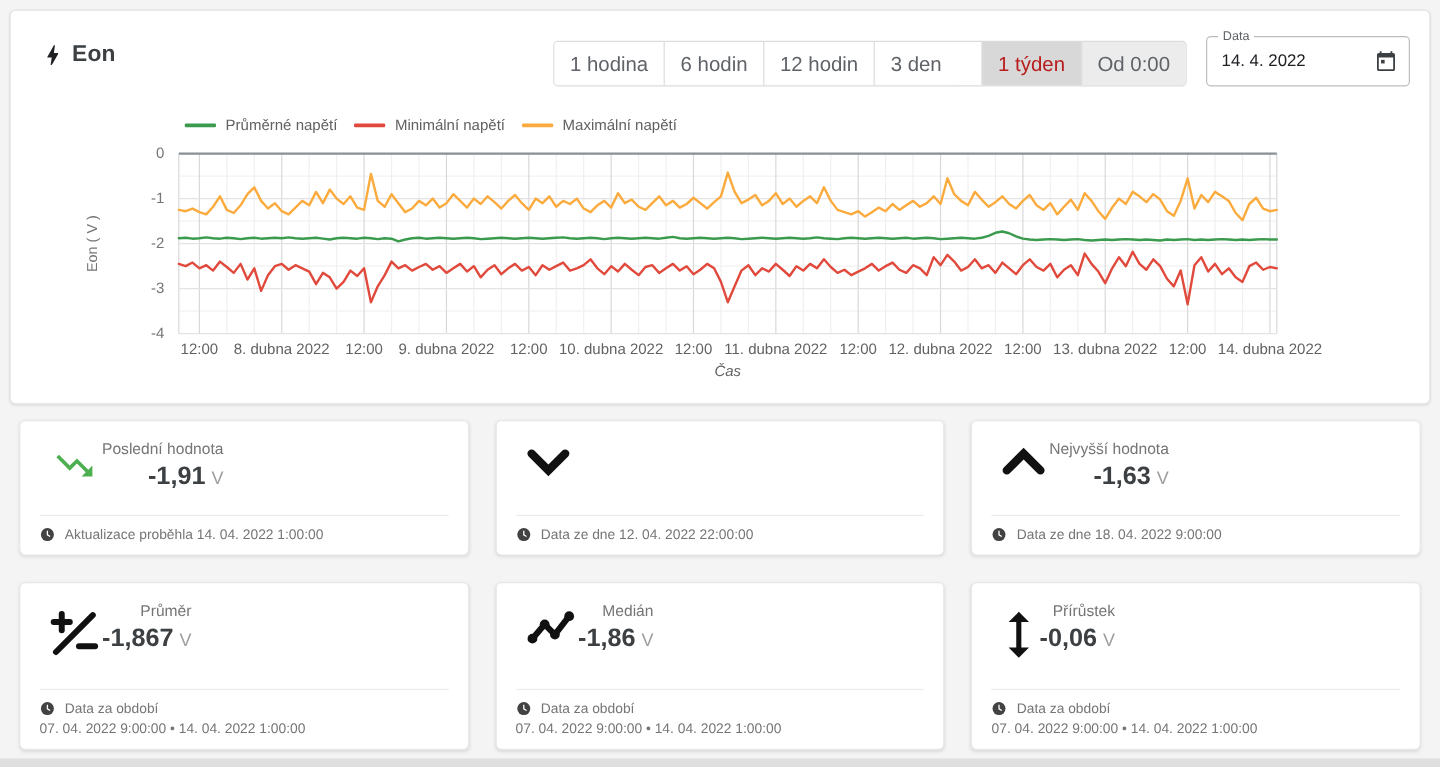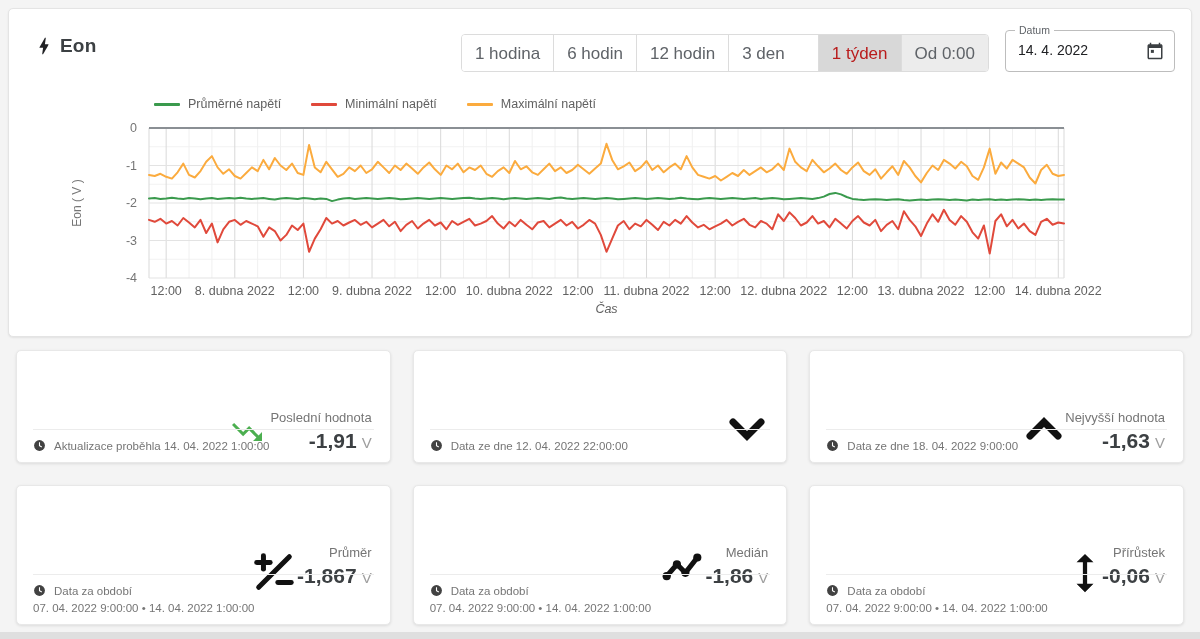--- a/index.html
+++ b/index.html
@@ -23,34 +23,34 @@
   .tr-btn.highlight { background:#ececec; }
 
   .date-box { position:relative; width:170px; height:42px; margin-top:7px;
     border:1px solid #bdbdbd; border-radius:4px; background:#fff; }
   .date-label { position:absolute; top:-7px; left:9px; padding:0 4px; background:#fff;
     font-size:10.5px; color:#5f6368; }
   .date-value { position:absolute; left:12px; top:11px; width:120px; border:none; outline:none;
     font-size:14px; color:#202124; font-family:Liberation Sans, sans-serif; background:transparent; }
   .date-cal { position:absolute; right:10px; top:11px; cursor:pointer; }
 
-  #chart-legend { position:absolute; left:145px; top:88px; display:flex; gap:30px; align-items:center; }
+  #chart-legend { position:absolute; left:145px; top:88px; display:flex; gap:14px; align-items:center; }
   .legend-item { display:flex; align-items:center; gap:8px; }
   .legend-line { display:inline-block; width:26px; height:3px; border-radius:1px; }
   .legend-label { font-size:12.5px; color:#616161; }
 
   #chart-svg { position:absolute; left:0; top:78px; }
 
   
   .cards-grid { position:absolute; left:16px; top:350px; width:1168px;
     display:grid; grid-template-columns:repeat(3,1fr); grid-template-rows:113px 140px;
     column-gap:22px; row-gap:22px; }
   .stat-card { background:#fff; border:1px solid #e8e8e8; border-radius:5px;
     box-shadow:0 1px 3px rgba(0,0,0,.10); position:relative; overflow:hidden; }
-  .card-main { display:flex; justify-content:flex-end; align-items:flex-start; padding:15px 18px 8px 22px;margin-top:44px; }
+  .card-main { display:flex; justify-content:flex-start; align-items:flex-start; padding:15px 18px 8px 22px; }
   .stat-icon { margin-top:4px; }
   .stat-texts { text-align:right; }
   .stat-label { font-size:13px; color:#757575; margin-bottom:4px; }
   .stat-value { font-size:21px; font-weight:bold; color:#3c4043; }
   .stat-unit { font-size:15px; color:#9e9e9e; font-weight:normal; margin-left:5px; }
   .card-footer { position:absolute; left:16px; right:16px; bottom:0; border-top:1px solid #ececec;
     padding:9px 0 10px 0; }
   .footer-row { display:flex; align-items:center; gap:8px; }
   .footer-text { font-size:11.5px; color:#757575; }
   .footer-line2 { font-size:11.5px; color:#757575; margin-top:5px; }
@@ -72,21 +72,21 @@
   <div class="controls">
     <div class="btn-group">
       <button class="tr-btn">1 hodina</button>
       <button class="tr-btn">6 hodin</button>
       <button class="tr-btn">12 hodin</button>
       <button class="tr-btn">3 den</button>
       <button class="tr-btn active">1 týden</button>
       <button class="tr-btn highlight">Od 0:00</button>
     </div>
     <div class="date-box">
-      <span class="date-label">Datum</span>
+      <span class="date-label">Data</span>
       <input class="date-value" readonly="" value="14. 4. 2022" style="">
       <svg class="date-cal" width="18" height="18" viewBox="0 0 24 24">
         <path fill="#3c4043" d="M20 3h-1V1h-2v2H7V1H5v2H4c-1.1 0-2 .9-2 2v16c0 1.1.9 2 2 2h16c1.1 0 2-.9 2-2V5c0-1.1-.9-2-2-2zm0 18H4V8h16v13z"></path>
         <rect x="6.5" y="10.5" width="4" height="4" fill="#3c4043"></rect>
       </svg>
     </div>
   </div>
 
   <div id="chart-legend">
       <div class="legend-item">

